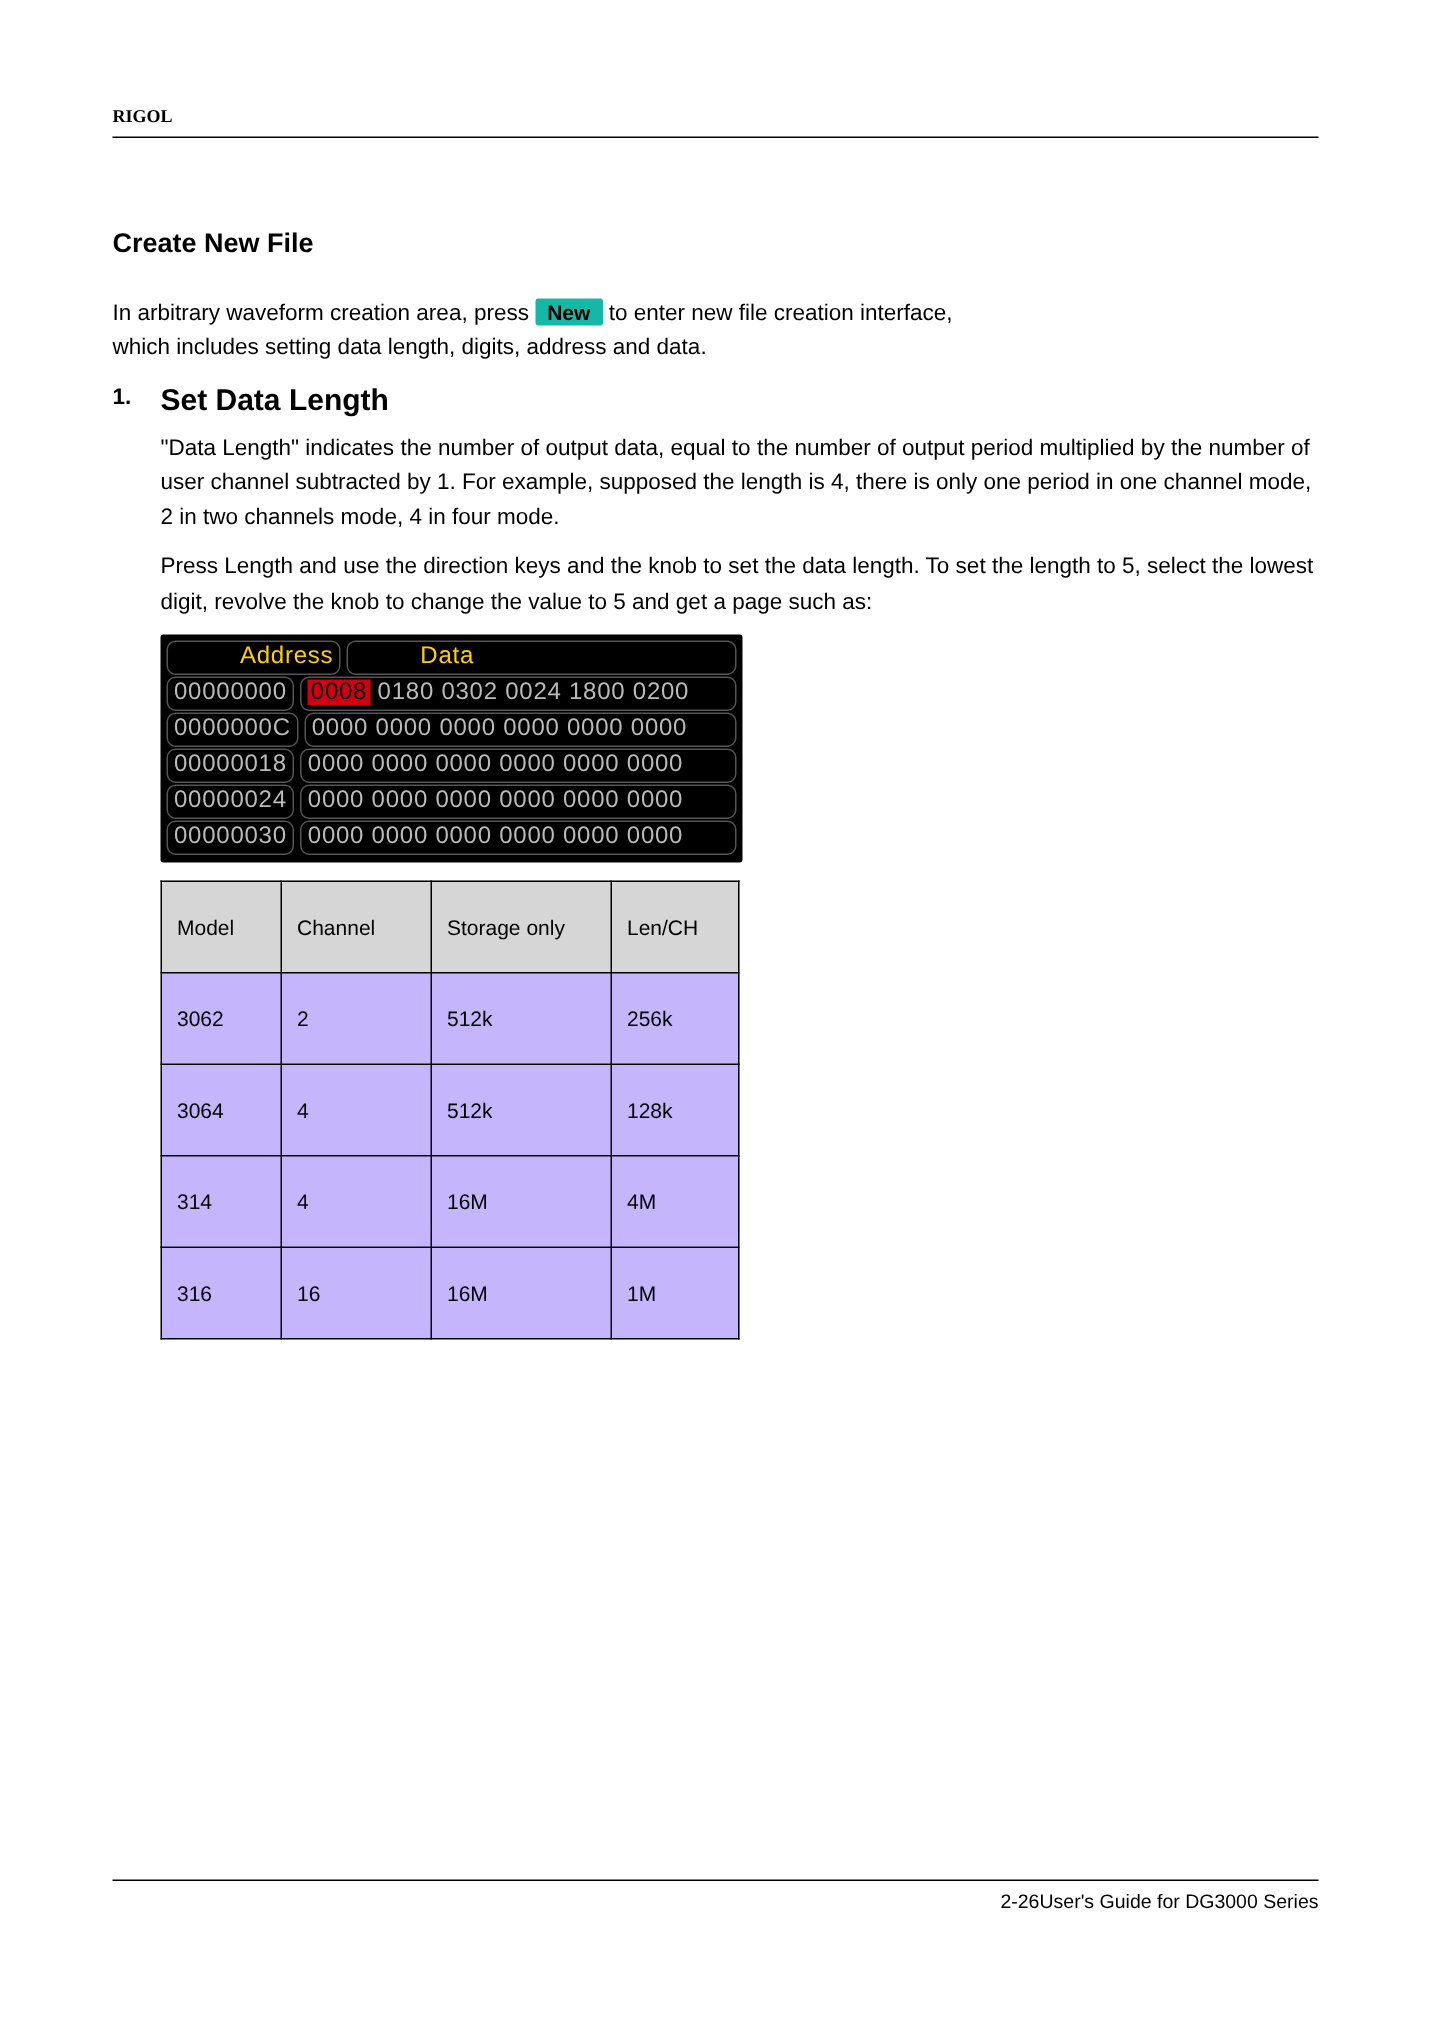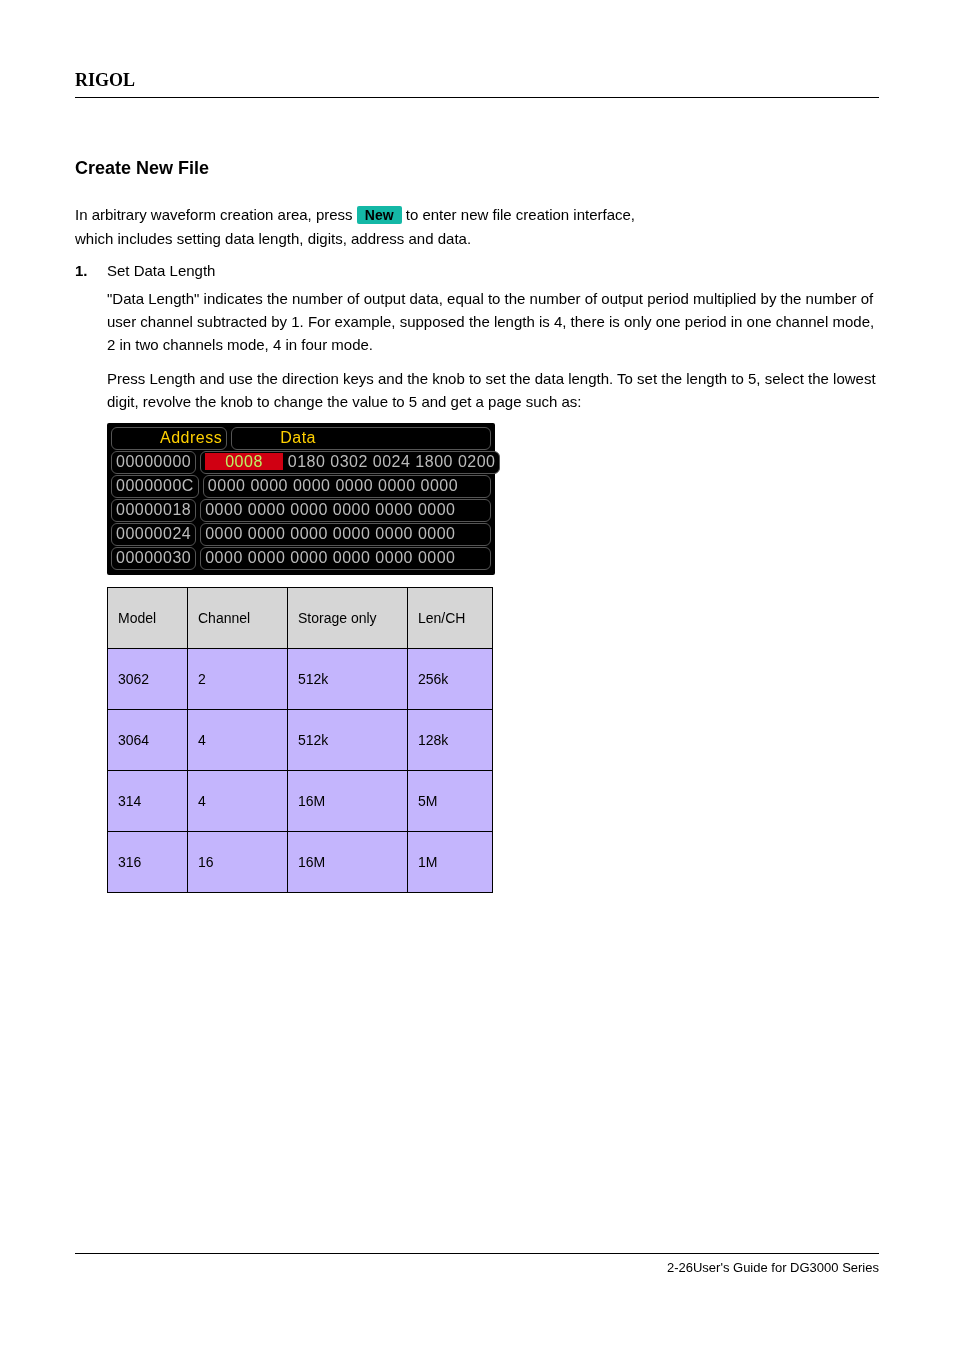--- a/index.html
+++ b/index.html
@@ -8,21 +8,21 @@
     padding: 0;
     font-family: Arial, sans-serif;
     background: #fff;
     width: 954px;
   }
   .page {
     padding: 70px 75px 40px 75px;
   }
   .header-brand {
     font-weight: bold;
-    font-size: 18px;
+    font-size: 12px;
     font-family: Georgia, 'Times New Roman', serif;
     border-bottom: 1.5px solid #000;
     padding-bottom: 6px;
     margin-bottom: 60px;
   }
   .section-title {
     font-size: 18px;
     font-weight: bold;
     margin: 0 0 24px 0;
   }
@@ -44,22 +44,22 @@
     gap: 10px;
     margin: 12px 0 8px 0;
   }
   .numbered-n {
     font-size: 15px;
     font-weight: bold;
     width: 22px;
     flex-shrink: 0;
   }
   .numbered-title {
-    font-size: 15px;
-    font-weight: normal;
+    font-size: 20px;
+    font-weight: bold;
   }
   .indented-body {
     margin-left: 32px;
   }
 
   
   .screenshot {
     margin: 6px 0 12px 0;
     width: 388px;
     background: #000;
@@ -82,21 +82,21 @@
   .ss-cell-data {
     flex: 1;
     border: 1px solid #555;
     border-radius: 6px;
     padding: 1px 4px 2px 4px;
     background: #000;
     white-space: nowrap;
     letter-spacing: 0.5px;
   }
   .ss-header { color: #ffd000; padding-left: 48px; }
-  .ss-highlight { background: #d00012; color: #bef264; padding: 0 20px; }
+  .ss-highlight { background: #d00012; color: #000000; padding: 0 2px; }
 
   
   table.spec {
     border-collapse: collapse;
     margin: 6px 0 80px 0;
     font-size: 14px;
   }
   table.spec th, table.spec td {
     border: 1px solid #000;
     padding: 22px 10px;
@@ -190,21 +190,21 @@
         <tr>
           <td>3064</td>
           <td>4</td>
           <td>512k</td>
           <td>128k</td>
         </tr>
         <tr>
           <td>314</td>
           <td>4</td>
           <td>16M</td>
-          <td>5M</td>
+          <td>4M</td>
         </tr>
         <tr>
           <td>316</td>
           <td>16</td>
           <td>16M</td>
           <td>1M</td>
         </tr>
       </tbody>
     </table>
   </div>

